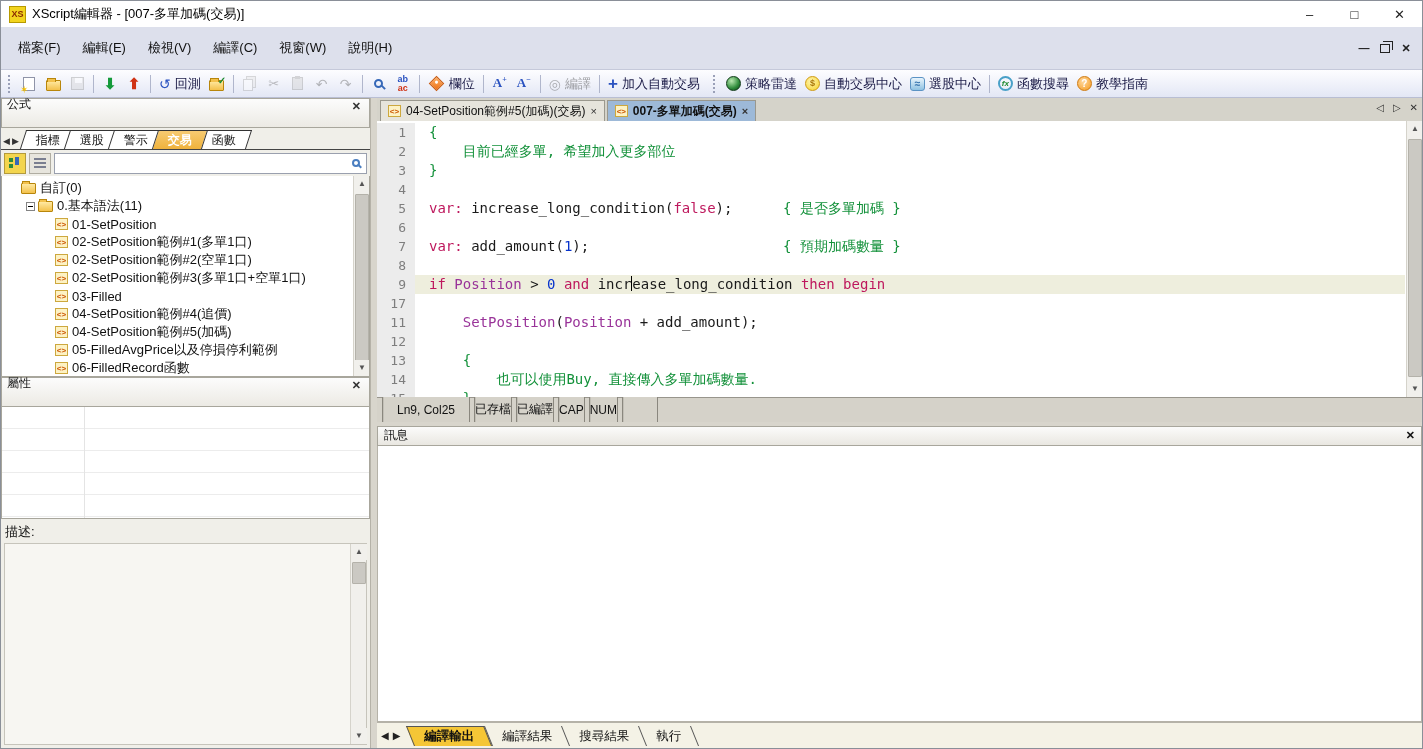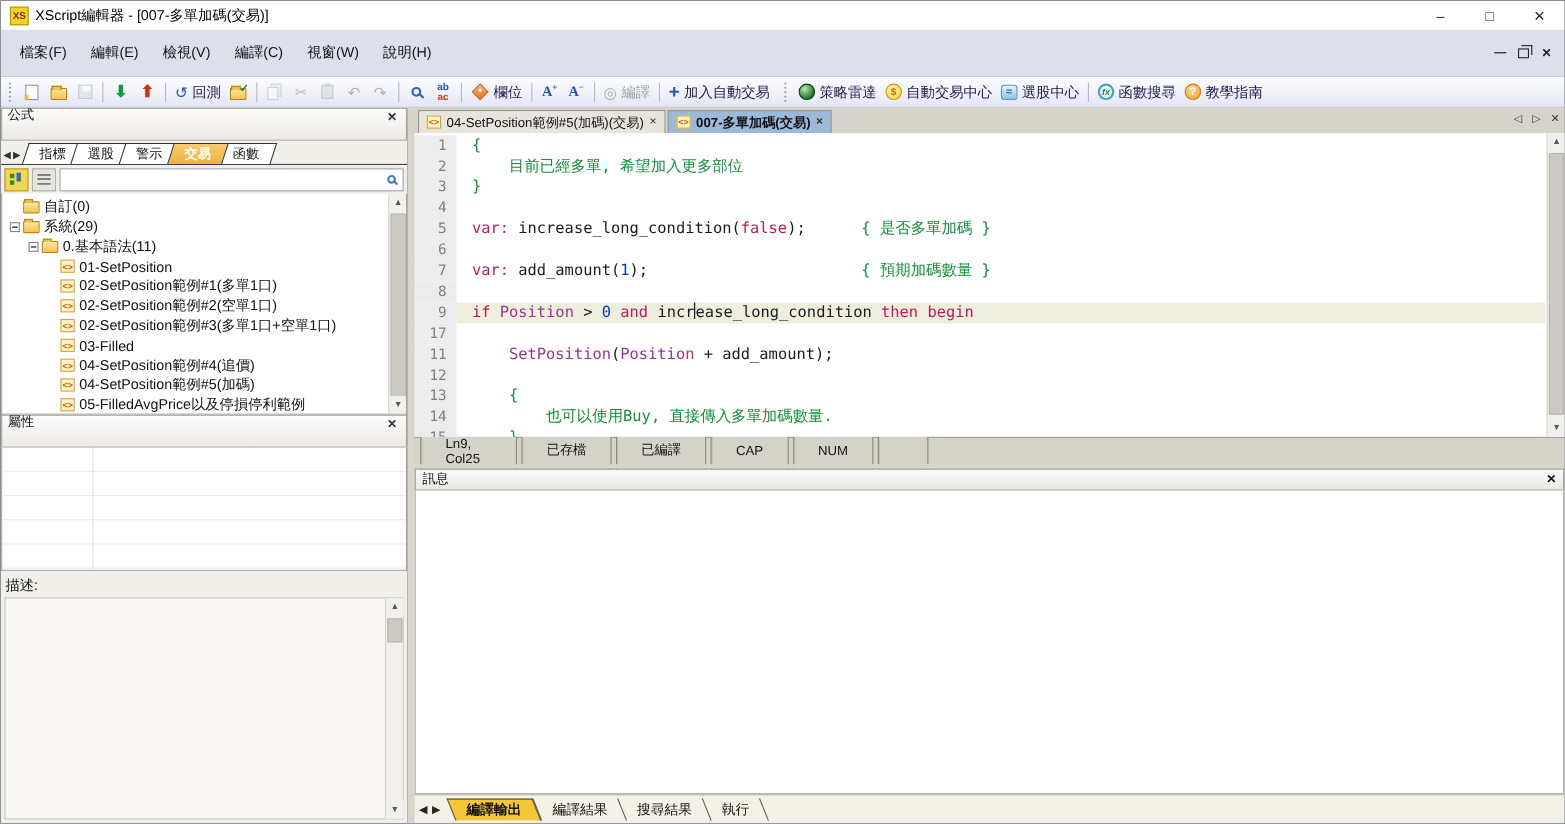--- a/index.html
+++ b/index.html
@@ -130,21 +130,21 @@
   .code { position:absolute; inset:0 17px 0 0; overflow:hidden; font-family:"DejaVu Sans Mono", monospace; font-size:14px; line-height:19px; padding-top:2px; }
   .cline { display:flex; height:19px; white-space:pre; }
   .cnum { width:38px; flex:0 0 auto; background:#ececec; color:#7e7e7e; text-align:right; padding-right:9px; font-size:13px; }
   .ctxt { flex:1; padding-left:14px; }
   .cline.cur .ctxt { background:#eeeedd; }
   .tk-k { color:#be185d; } .tk-f { color:#993399; } .tk-c { color:#13913a; } .tk-n { color:#0733cc; } .tk-p { color:#1a1a1a; }
   .caret { display:inline-block; width:1px; height:15px; background:#000; vertical-align:-2px; }
 
   
   .statusbar { height:25px; background:#d5d2c9; border-top:1px solid #98958c; display:flex; align-items:center; gap:4px; padding:0 5px; font-size:12px; flex:0 0 auto; }
-  .sbox { height:36px; border:1px solid #8a877e; display:flex; align-items:center; justify-content:center; padding:0 22px; background:#d5d2c9; box-shadow:inset 1px 1px 0 #c2bfb6; }
+  .sbox { height:36px; border:1px solid #8a877e; display:flex; align-items:center; justify-content:center; padding:0 0; background:#d5d2c9; box-shadow:inset 1px 1px 0 #c2bfb6; }
   .sbox.wide { width:88px; }
   .sbox.blank { width:36px; }
 
   
   .msg-gap { height:4px; background:#d8d5cc; flex:0 0 auto; }
   .msg-h { height:20px; background:linear-gradient(#fbfbfa,#e9e7e1); border:1px solid #a8a69c; display:flex; align-items:center; padding:0 6px; font-size:12px; flex:0 0 auto; }
   .msg-h .x { margin-left:auto; font-weight:bold; font-size:11px; }
   .msg-body { flex:1; background:#fff; border:1px solid #b5b2a8; border-top:none; min-height:0; }
 
   
@@ -322,25 +322,20 @@
           <input value="" style="">
           <span class="s-mag"></span>
         </div>
       </div>
       <div class="tree">
         <div class="tree-inner" id="tree-items">
             <div class="trow" style="padding-left: 6px;">
               <span class="exp-sp"></span>
               <span class="tf-icon"></span>
               <span>自訂(0)</span>
-            </div>
-            <div class="trow" style="padding-left: 6px;">
-              <span class="expander"></span>
-              <span class="tf-icon"></span>
-              <span>系統(29)</span>
             </div>
             <div class="trow" style="padding-left: 23px;">
               <span class="expander"></span>
               <span class="tf-icon"></span>
               <span>0.基本語法(11)</span>
             </div>
             <div class="trow" style="padding-left: 40px;">
               <span class="exp-sp"></span>
               <span class="tl-icon">&lt;&gt;</span>
               <span>01-SetPosition</span>

